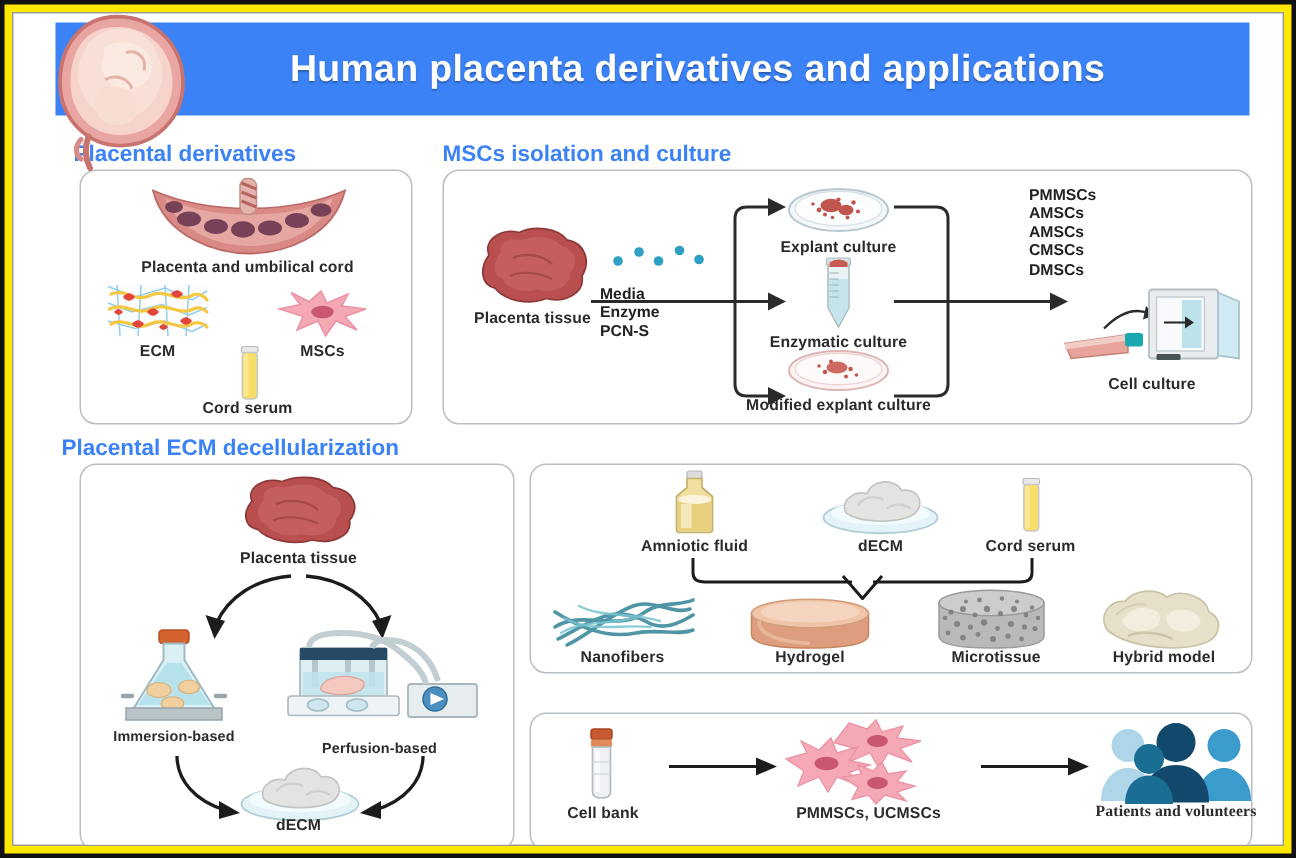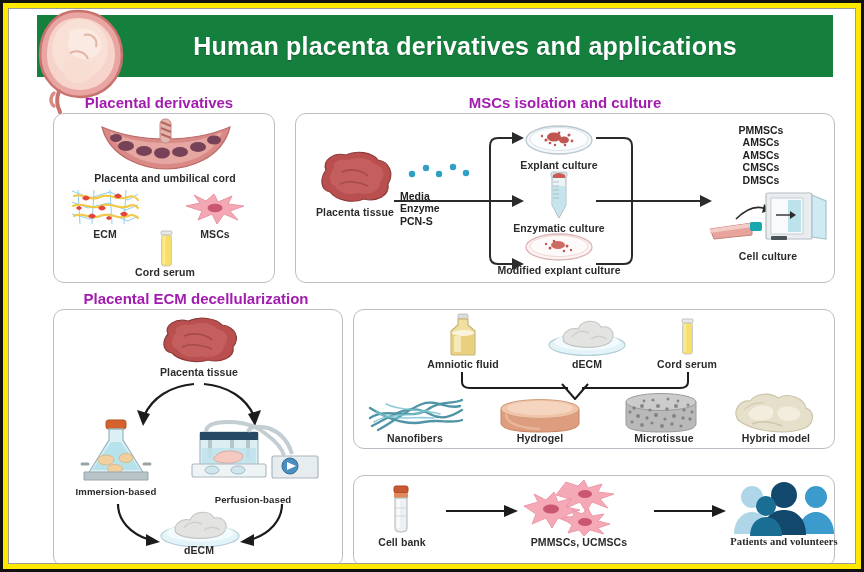--- a/index.html
+++ b/index.html
@@ -15,50 +15,50 @@
     position:absolute;left:5px;top:5px;right:5px;bottom:5px;
     background:#ffffff;
     border:1px solid #9a9a9a;
     box-sizing:border-box;
     overflow:hidden;
   }
 
   
   .header-bar{
     position:absolute;left:28px;top:6px;width:796px;height:62px;
-    background:#15803d;
+    background:#3b82f6;
     display:flex;align-items:center;justify-content:center;
   }
   .header-title{
     color:#ffffff;font-size:25px;font-weight:bold;letter-spacing:.2px;
     margin-left:60px;text-shadow:0 1px 1px rgba(0,0,0,.25);
     white-space:nowrap;
   }
   .womb-icon{
     position:absolute;left:17px;top:0px;width:110px;height:105px;
     z-index:5;
   }
 
   
   .sec-title{
-    position:absolute;color:#a21caf;font-weight:bold;font-size:15px;
-    text-align:center;white-space:nowrap;
+    position:absolute;color:#3b82f6;font-weight:bold;font-size:15px;
+    white-space:nowrap;
   }
   .panel{
     position:absolute;border:1.4px solid #b9bfc4;border-radius:11px;
     background:#fff;box-sizing:border-box;
   }
   .cap{
     position:absolute;color:#2b2b2b;font-size:10.5px;font-weight:bold;
     text-align:center;white-space:nowrap;letter-spacing:.1px;
   }
   .cap.sm{font-size:9.6px;}
   .stack{
     position:absolute;color:#222;font-size:10.5px;font-weight:bold;
-    text-align:center;line-height:12.4px;white-space:nowrap;
+    text-align:left;line-height:12.4px;white-space:nowrap;
   }
   .svgwrap{position:absolute;}
   svg{display:block;overflow:visible;}
 </style>
 </head>
 <body>
 
 <div class="figure-frame">
  <div class="figure-inner">
 

